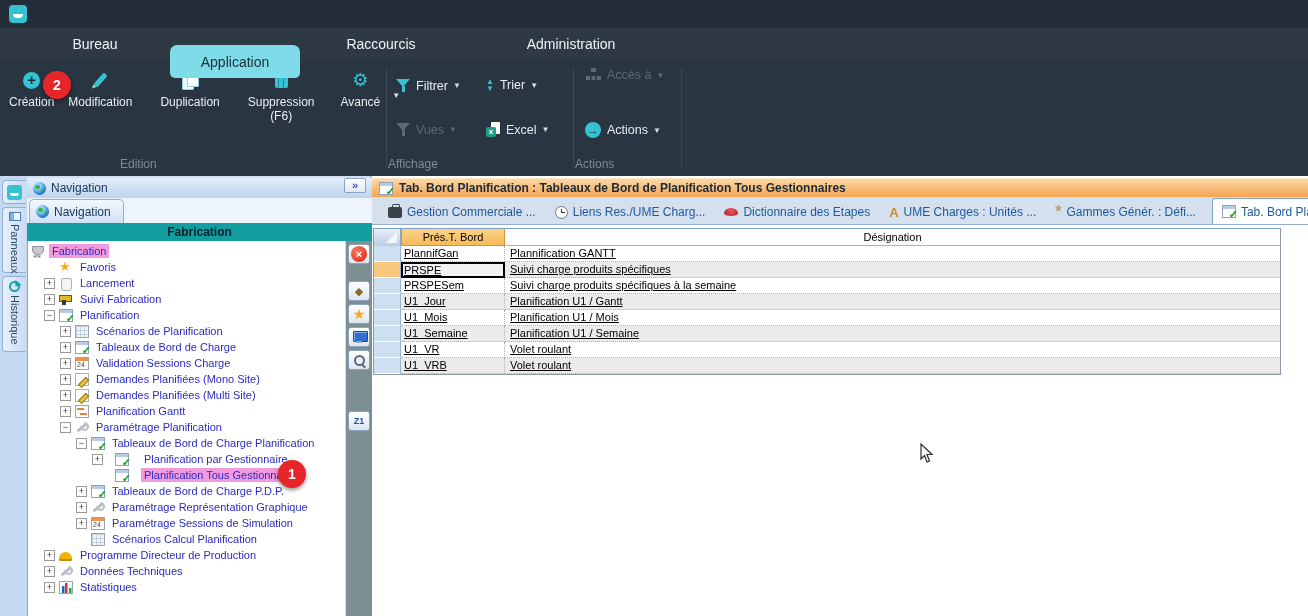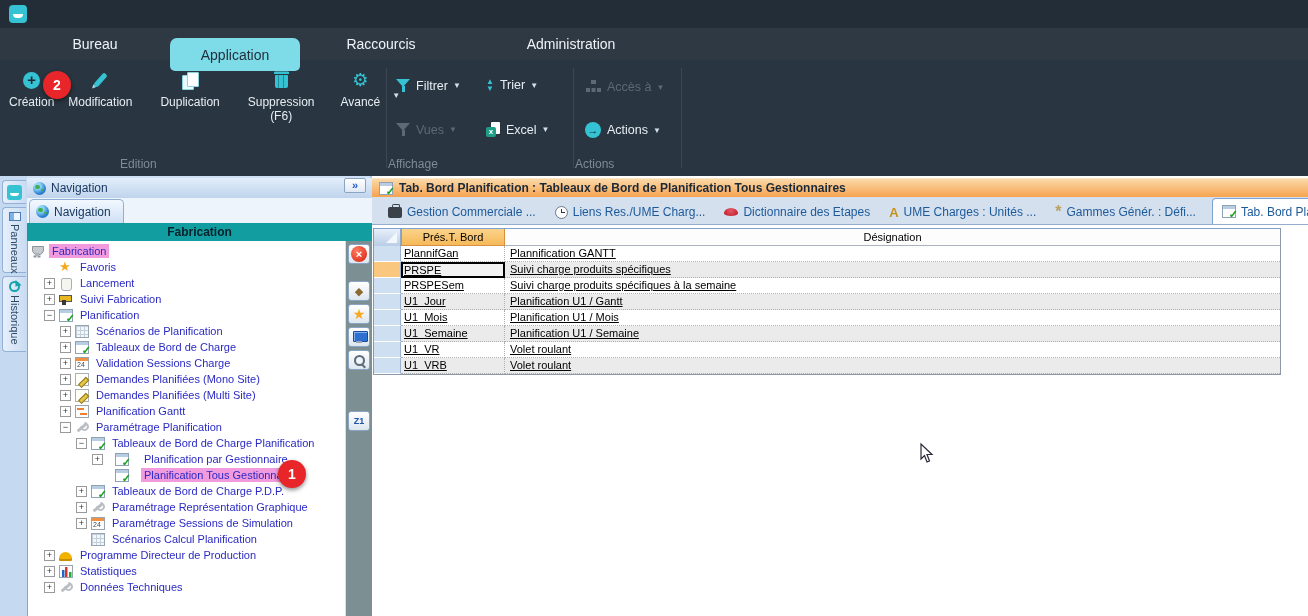--- a/index.html
+++ b/index.html
@@ -12,21 +12,21 @@
   .app-logo { position:absolute; left:9px; top:5px; width:18px; height:18px; border-radius:4px; background:#35c2d3; }
   .app-logo::after { content:""; position:absolute; left:4px; top:9px; width:10px; height:4px; background:#fff; border-radius:0 0 5px 5px; }
 
   .menubar { position:absolute; left:0; top:28px; width:1308px; height:32px; background:#2f3944; }
   .mtab { position:absolute; top:0; height:32px; display:flex; align-items:center; justify-content:center;
           color:#eef3f7; font-size:14px; font-weight:normal; cursor:pointer; }
   .mtab.t0 { left:40px;  width:110px; }
   .mtab.t1 { left:170px; width:130px; }
   .mtab.t2 { left:320px; width:122px; }
   .mtab.t3 { left:488px; width:166px; }
-  .mtab.active { top:10px; height:33px; background:#7edce9; color:#20303d; border-radius:7px 7px 5px 5px; z-index:3; }
+  .mtab.active { top:17px; height:33px; background:#7edce9; color:#20303d; border-radius:7px 7px 5px 5px; z-index:3; }
 
   
   .ribbon { position:absolute; left:0; top:60px; width:1308px; height:116px; background:#293540; color:#e6edf3; }
   .rsep { position:absolute; top:8px; height:100px; width:1px; background:#3b4854; }
   .grp-label { position:absolute; bottom:5px; font-size:12px; color:#7e8b98; text-align:left; }
 
   .ed-group { position:absolute; left:2px; top:6px; display:flex; align-items:flex-start; }
   .rbtn { display:flex; flex-direction:column; align-items:center; padding:2px 7px; cursor:pointer; }
   .rbtn .ric { height:24px; display:flex; align-items:center; justify-content:center; margin-bottom:3px; }
   .rbtn .rlabel { font-size:12px; line-height:14px; text-align:center; white-space:nowrap; }
@@ -296,21 +296,21 @@
         <span>Excel</span>
         <span class="dd">▼</span>
       </div>
       <div class="grp-label" style="left:0; width:184px">Affichage</div>
     </div>
     <div class="grp-label" style="left:120px; width:150px">Edition</div>
 
     <div class="rsep" style="left:573px"></div>
 
     <div class="act-group">
-      <div class="flatbtn disabled" style="left:10px; top:20px">
+      <div class="flatbtn disabled" style="left:10px; top:8px">
         <span class="ric2">
             <span class="ic-org"></span>
           </span>
         <span>Accès à</span>
         <span class="dd">▼</span>
       </div>
       <div class="flatbtn" style="left:10px; top:62px">
         <span class="ric2">
             <span class="ic-action">→</span>
           </span>
@@ -451,27 +451,27 @@
             <span class="ic i-table"></span>
             <span class="tl">Scénarios Calcul Planification</span>
           </div>
         <div class="ti plus lvl1">
             <span class="exp"></span>
             <span class="ic i-hardhat"></span>
             <span class="tl">Programme Directeur de Production</span>
           </div>
         <div class="ti plus lvl1">
             <span class="exp"></span>
+            <span class="ic i-wrench"></span>
+            <span class="tl">Données Techniques</span>
+          </div>
+        <div class="ti plus lvl1">
+            <span class="exp"></span>
             <span class="ic i-chart"></span>
             <span class="tl">Statistiques</span>
-          </div>
-        <div class="ti plus lvl1">
-            <span class="exp"></span>
-            <span class="ic i-wrench"></span>
-            <span class="tl">Données Techniques</span>
           </div>
         <div class="badge badge1">1</div>
       </div>
 
       <div class="tool-strip">
         <div class="s-btn">
             <span class="s-x">×</span>
           </div>
         <div class="gap1"></div>
         <div class="s-btn">

